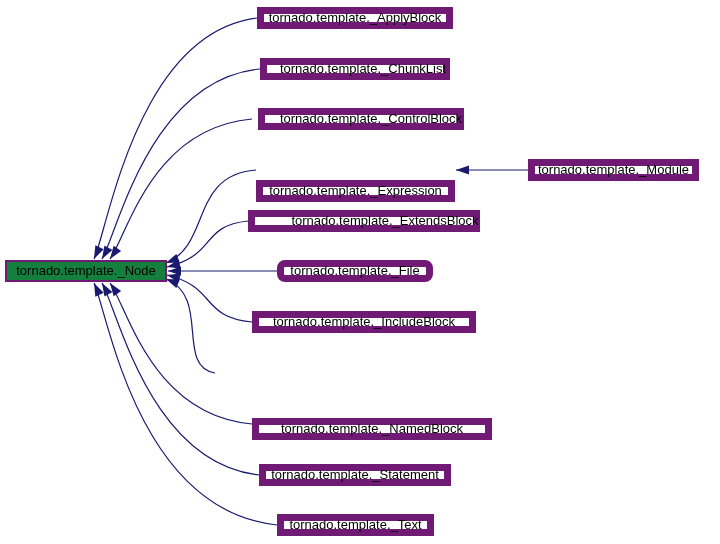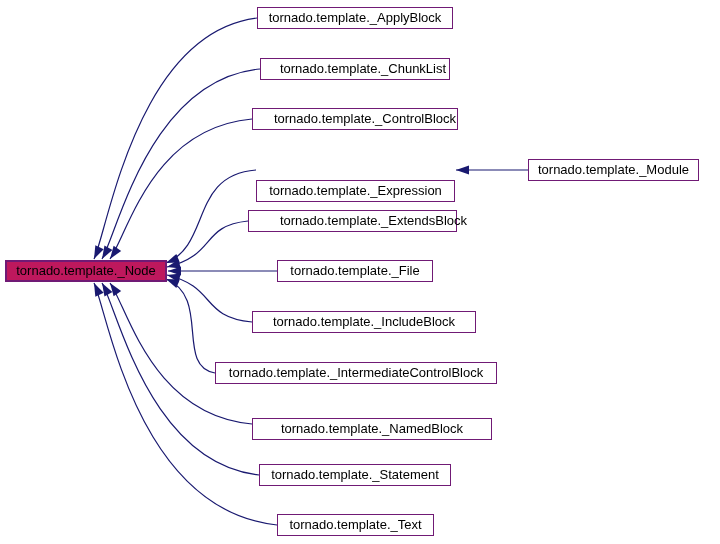--- a/index.html
+++ b/index.html
@@ -13,33 +13,33 @@
   }
   .edges {
     position: absolute;
     left: 0; top: 0;
     width: 720px; height: 544px;
   }
   .node {
     position: absolute;
     box-sizing: border-box;
     height: 22px;
-    border: 1px solid #701a75;
+    border: 7px solid #701a75;
     background: #ffffff;
     color: #000000;
     font-size: 13px;
     line-height: 20px;
     display: flex;
     align-items: center;
     justify-content: center;
     white-space: nowrap;
     cursor: pointer;
   }
   .node.base {
-    background: #be185d;
+    background: #15803d;
     border-width: 2px;
     cursor: default;
   }
 </style>
 </head>
 <body>
 
 <div class="canvas">
 
   <svg class="edges" id="edge-layer" viewBox="0 0 720 544" xmlns="http://www.w3.org/2000/svg">
@@ -68,31 +68,30 @@
       <path d="M542,170 C512,170 486,170 456,170" fill="none" stroke="#191970" stroke-width="1.2"></path>
       <polygon points="456,170 469,165.4 469,174.6" fill="#191970"></polygon>
     </svg>
 
   <div class="node base" style="left:5px;  top:260px; width:162px;">tornado.template._Node</div>
 
   <div class="node" style="left:257px; top:7px;   width:196px;">tornado.template._ApplyBlock</div>
 
   <div class="node" style="left:260px; top:58px;  width:190px;padding-left:16px;">tornado.template._ChunkList</div>
 
-  <div class="node" style="left:252px; top:108px; width:206px;padding-left:20px;">tornado.template._ControlBlock</div>
+  <div class="node" style="left:258px; top:108px; width:206px;padding-left:20px;">tornado.template._ControlBlock</div>
 
   <div class="node" style="left:256px; top:159px; width:199px;margin-top:21px;">tornado.template._Expression</div>
 
-  <div class="node" style="left:248px; top:210px; width:209px;padding-left:42px;">tornado.template._ExtendsBlock</div>
+  <div class="node" style="left:248px; top:210px; width:232px;padding-left:42px;">tornado.template._ExtendsBlock</div>
 
-  <div class="node" style="left:277px; top:260px; width:156px;">tornado.template._File</div>
+  <div class="node" style="left:277px; top:260px; width:156px;border-radius:8px;">tornado.template._File</div>
 
   <div class="node" style="left:252px; top:311px; width:224px;">tornado.template._IncludeBlock</div>
 
-  <div class="node" style="left:215px; top:362px; width:282px;">tornado.template._IntermediateControlBlock</div>
 
   <div class="node" style="left:252px; top:418px; width:240px;">tornado.template._NamedBlock</div>
 
   <div class="node" style="left:277px; top:514px; width:157px;">tornado.template._Text</div>
 
   <div class="node" style="left:259px; top:464px; width:192px;">tornado.template._Statement</div>
 
   <div class="node" style="left:528px; top:159px; width:171px;">tornado.template._Module</div>
 </div>
 

